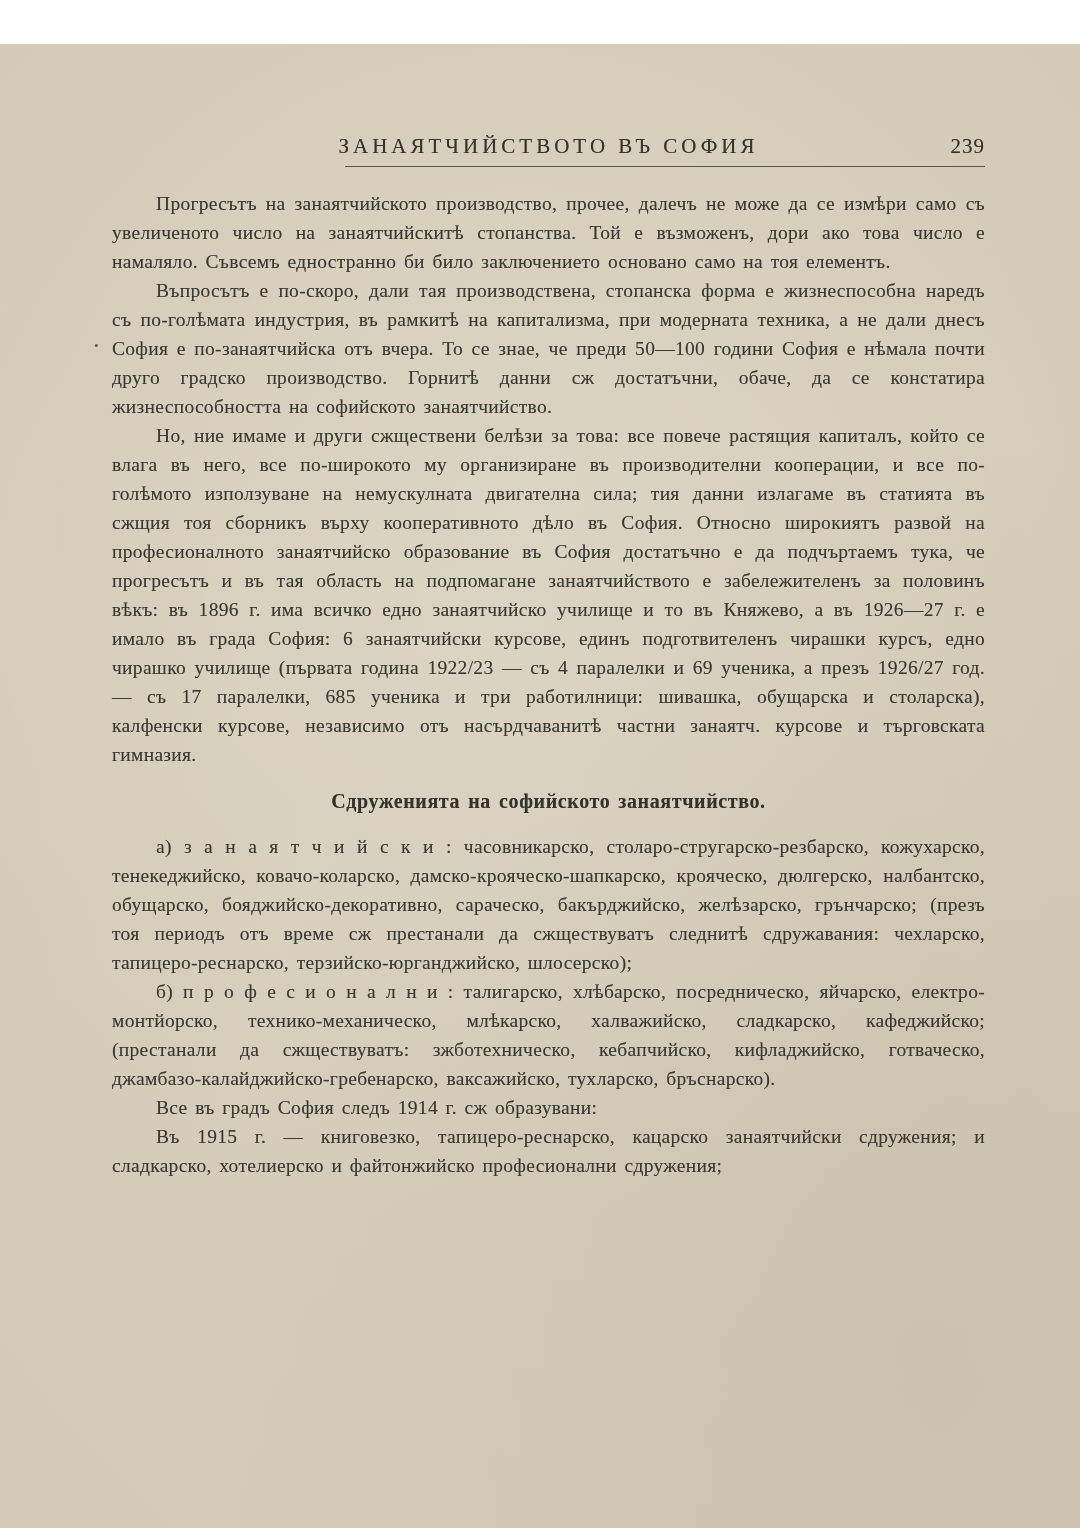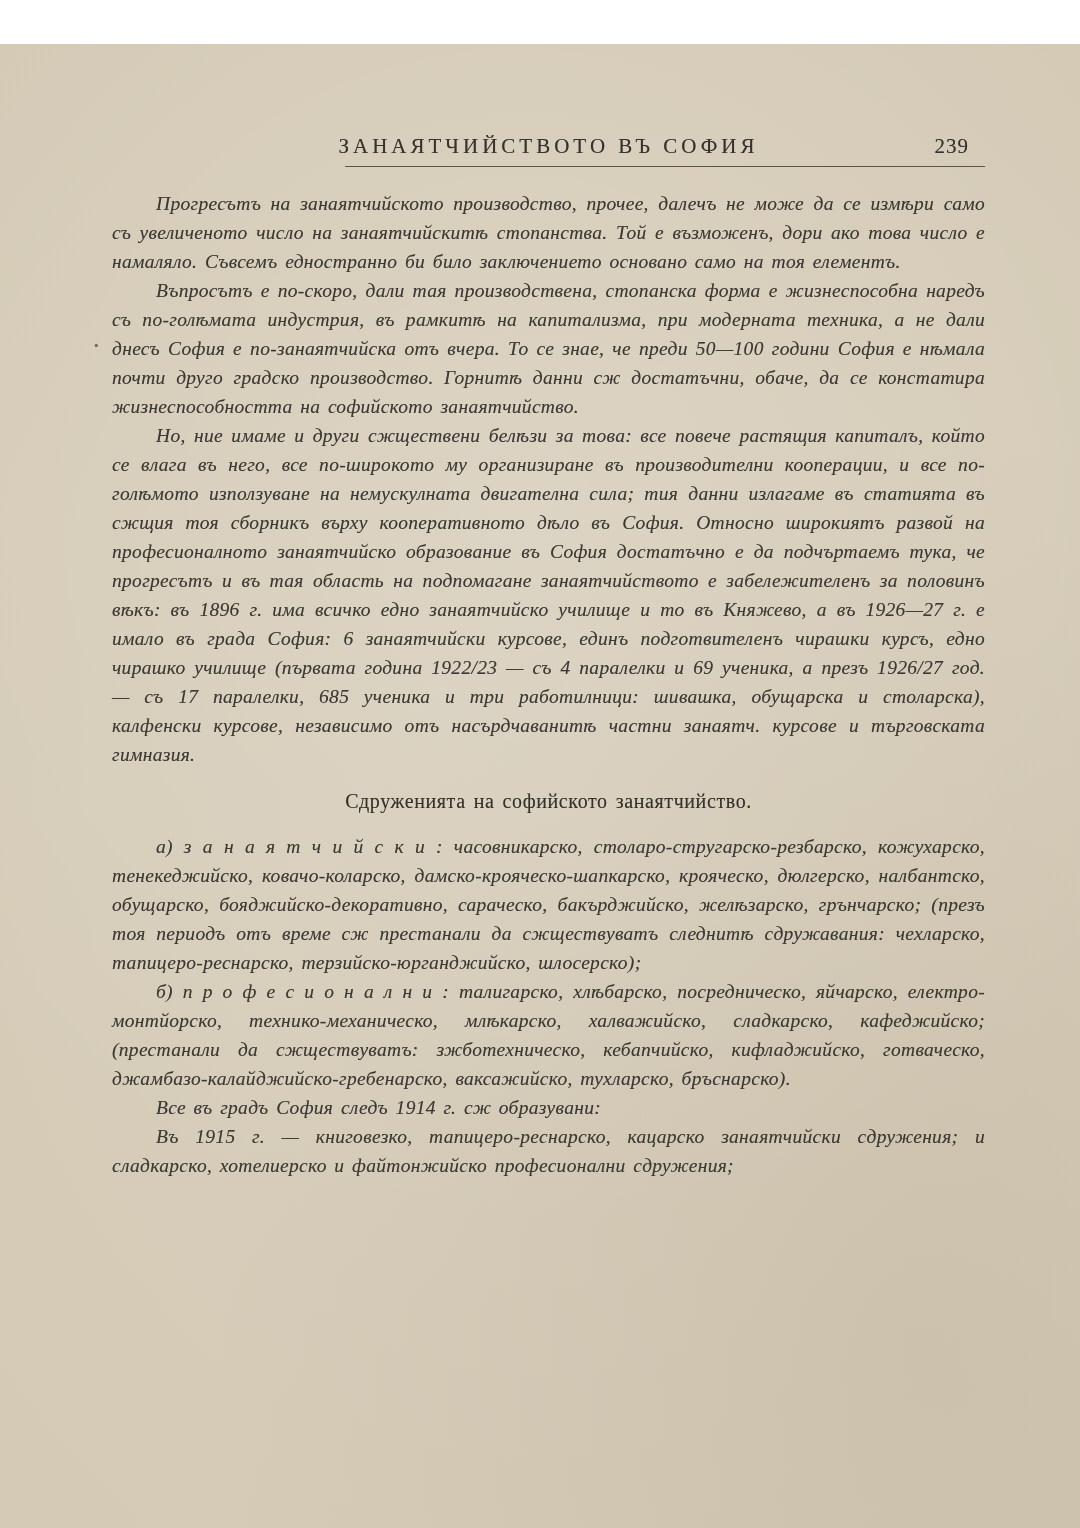--- a/index.html
+++ b/index.html
@@ -35,21 +35,21 @@
     right: 0;
     text-align: center;
     font-size: 21px;
     letter-spacing: 4px;
     color: #35332d;
     text-shadow: 0 0 0.5px rgba(53,51,45,0.45);
     white-space: nowrap;
   }
   .pagenum {
     position: absolute;
-    right: 16px;
+    right: 0;
     top: 0;
     font-size: 21px;
     letter-spacing: 1px;
     color: #35332d;
     text-shadow: 0 0 0.5px rgba(53,51,45,0.45);
   }
   .rule {
     margin-left: 233px;
     width: 640px;
     border-top: 1.5px solid #59544a;
@@ -61,27 +61,26 @@
     font-size: 19.5px;
     line-height: 29px;
     letter-spacing: 0.3px;
     word-spacing: 2.5px;
     text-align: justify;
     text-shadow: 0 0 0.5px rgba(59,57,51,0.40);
   }
   .para {
     margin: 0;
     text-indent: 44px;
-    font-style: italic;
   }
   .section-heading {
     margin: 18px 0 16px 0;
     text-align: center;
     font-size: 20px;
-    font-weight: normal;
+    font-weight: bold;
     letter-spacing: 0.6px;
     text-indent: 0;
     color: #34322c;
   }
   .margin-mark {
     position: absolute;
     left: -18px;
     top: 142px;
     font-size: 13px;
     color: #6b6356;

